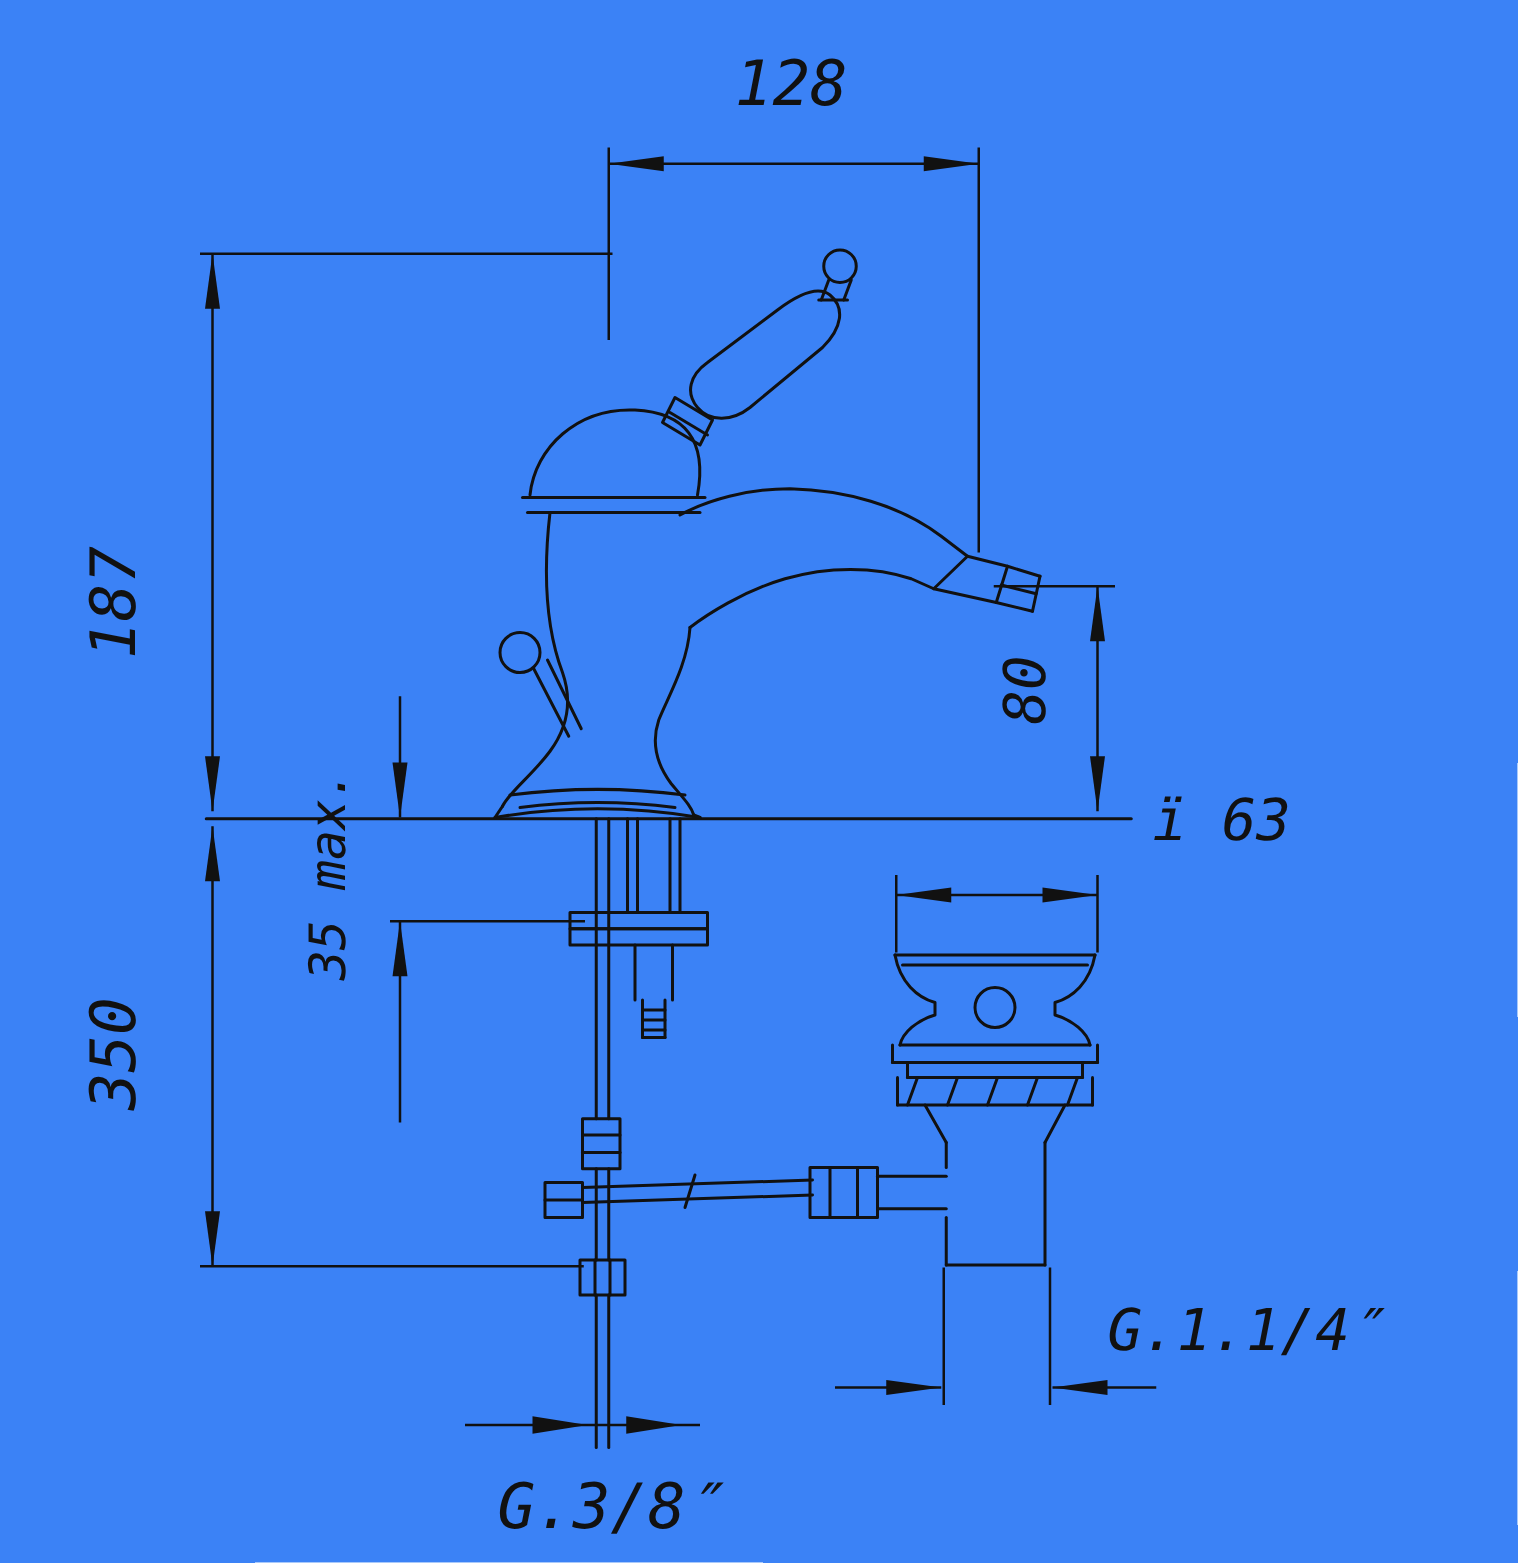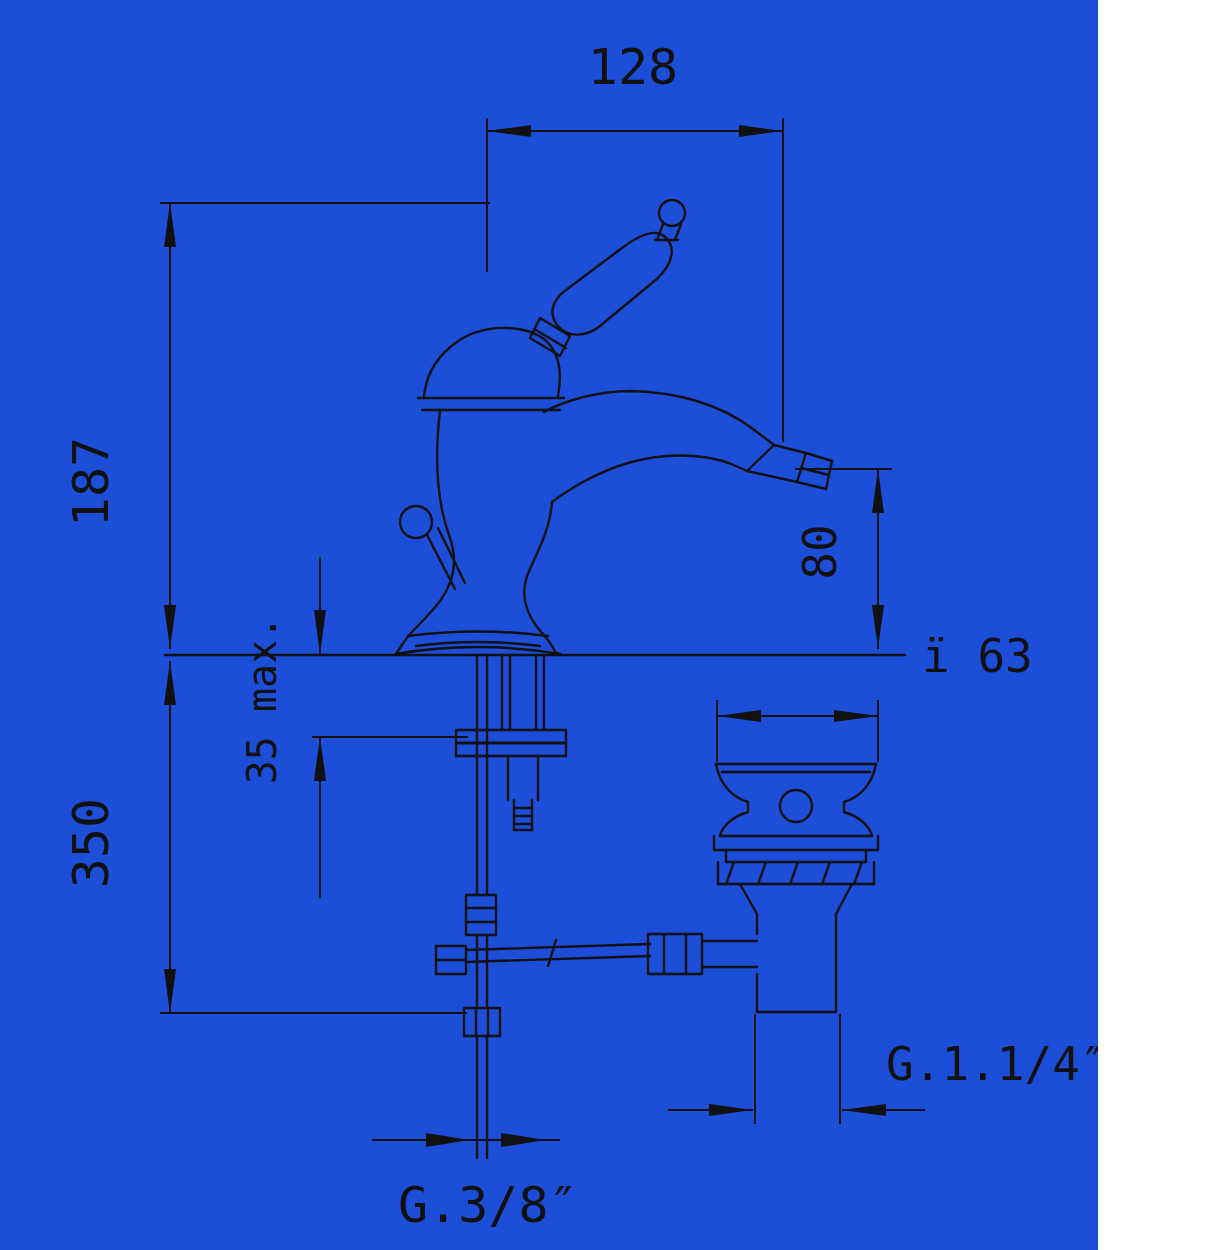--- a/index.html
+++ b/index.html
@@ -1,16 +1,16 @@
 <!DOCTYPE html>
 <html><head>
 <meta charset="utf-8">
 <style>
   html,body{margin:0;padding:0;background:#ffffff;}
-  .canvas{position:relative;width:1098px;height:1250px;background:#1d4ed8;overflow:hidden;}
+  .canvas{position:relative;width:1214px;height:1250px;background:#3b82f6;overflow:hidden;font-style:italic;}
   svg{position:absolute;left:0;top:0;}
   .ln{stroke:#111111;stroke-width:2.4;fill:none;stroke-linecap:round;stroke-linejoin:round;}
   .dim{stroke:#111111;stroke-width:2;fill:none;}
   .fillb{fill:#111111;stroke:none;}
   .txt{font-family:"DejaVu Sans Mono","Liberation Mono",monospace;fill:#111111;}
   .t50{font-size:50px;}
   .t46{font-size:46px;}
   .t40{font-size:40px;}
 </style>
 </head>

